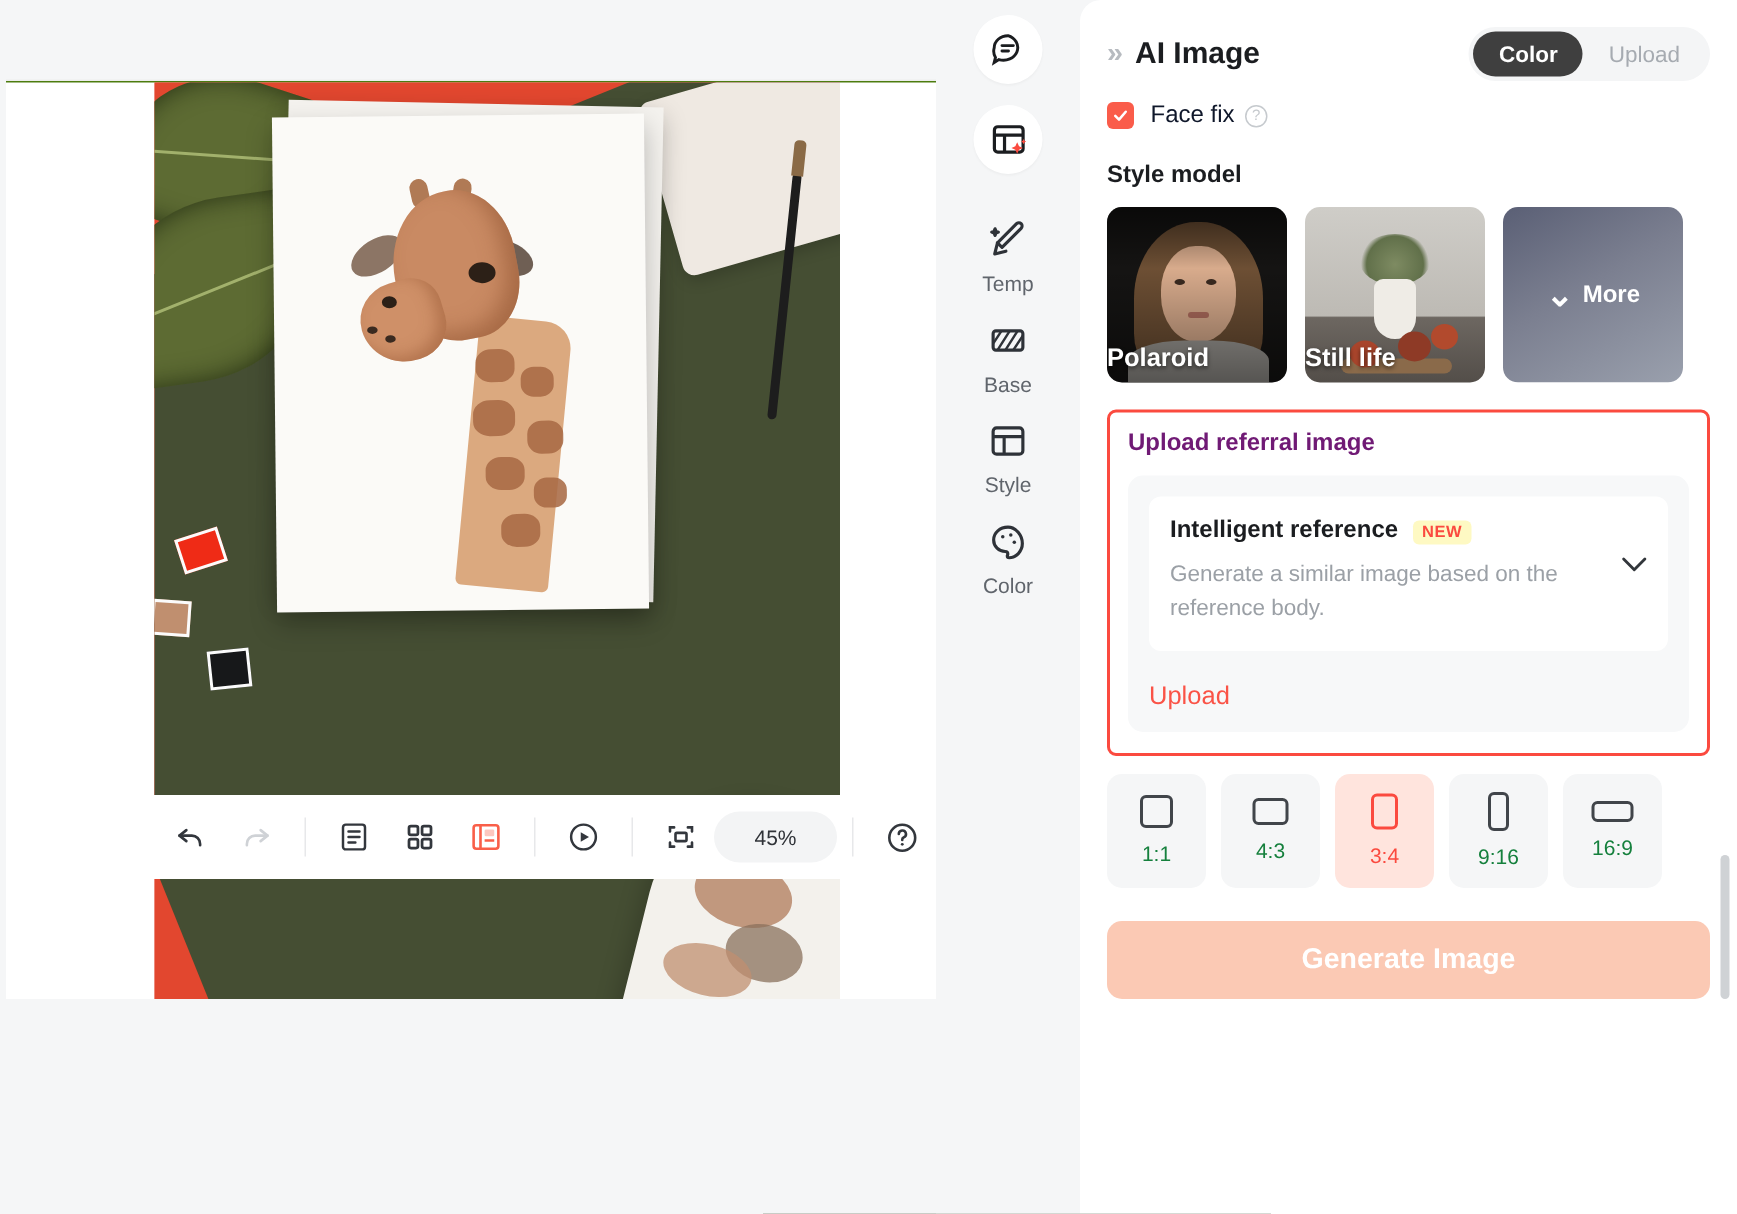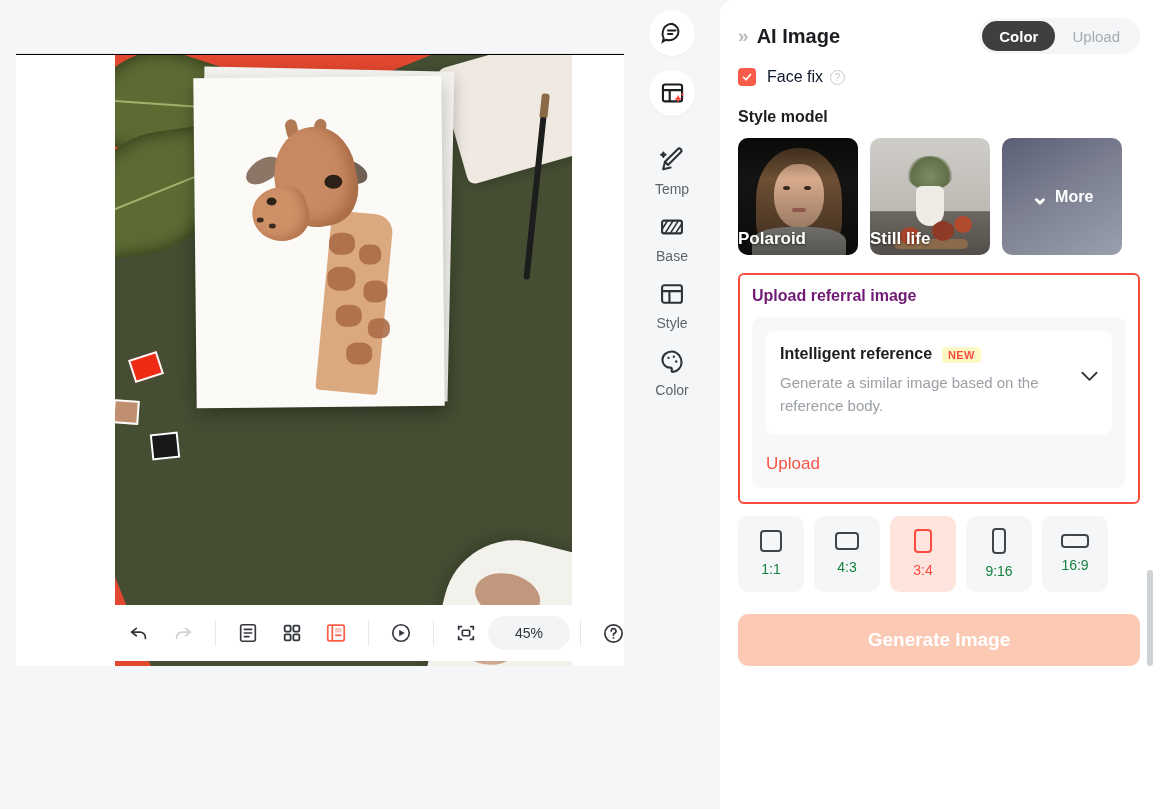--- a/index.html
+++ b/index.html
@@ -6,22 +6,22 @@
   html, body {
     width: 1158px; height: 809px;
     font-family: "Liberation Sans", sans-serif;
     background: #f5f6f7;
     overflow: hidden;
   }
   #app { position: relative; width: 1158px; height: 809px; }
 
   
   .canvas-wrap {
-    position: absolute; left: 16px; top: 0; width: 624px; height: 661px;
-    background: #000000;
+    position: absolute; left: 4px; top: 0; width: 624px; height: 586px;
+    background: #4d7c0f;
   }
   .canvas-topbar {
     position: absolute; left: 0; top: 0; width: 624px; height: 54px;
     background: #f5f6f7;
     border-bottom: 1px solid #ededed;
   }
   .canvas-page {
     position: absolute; left: 0; top: 55px; width: 624px; height: 611px;
     background: #ffffff;
   }

